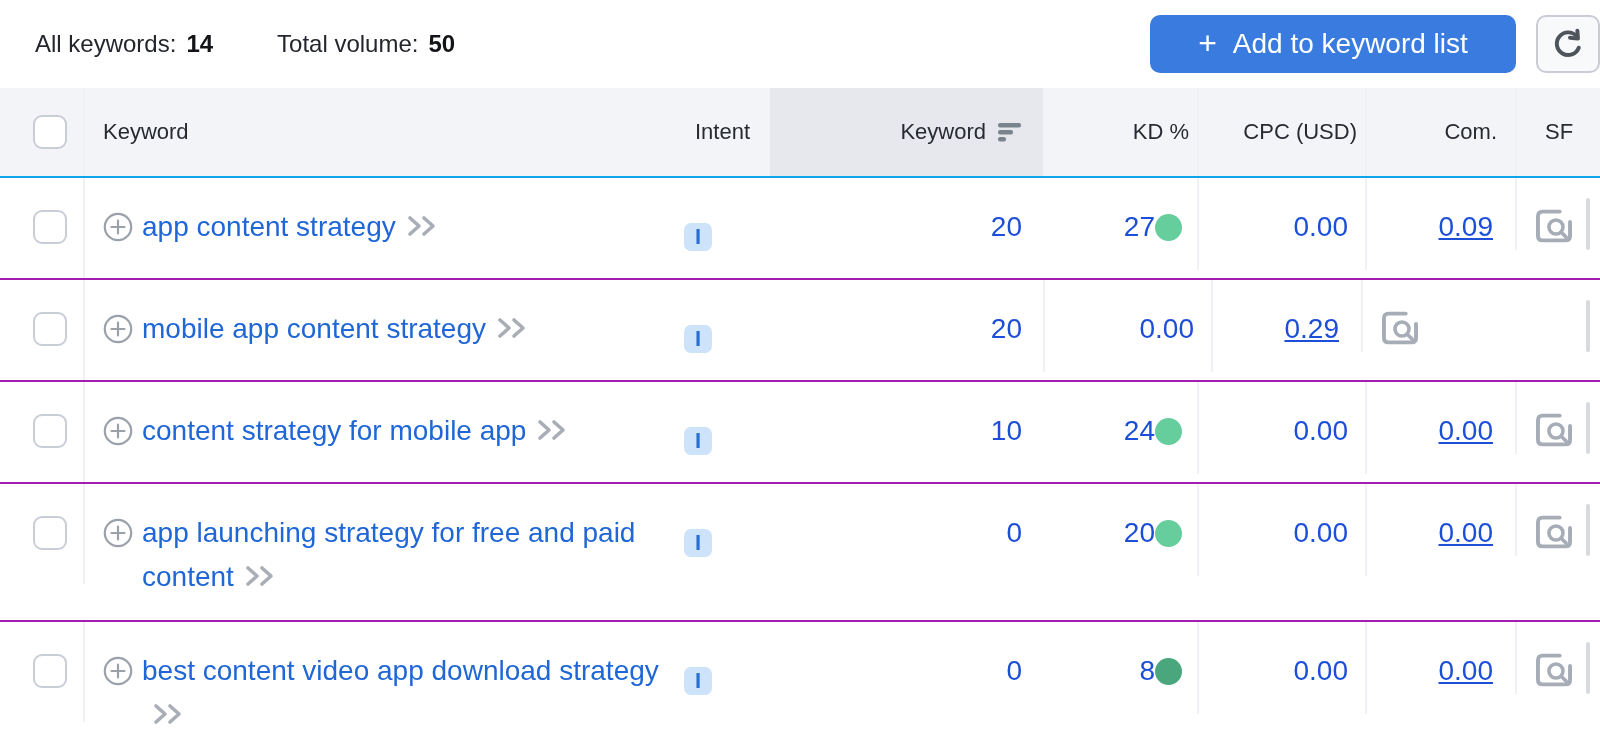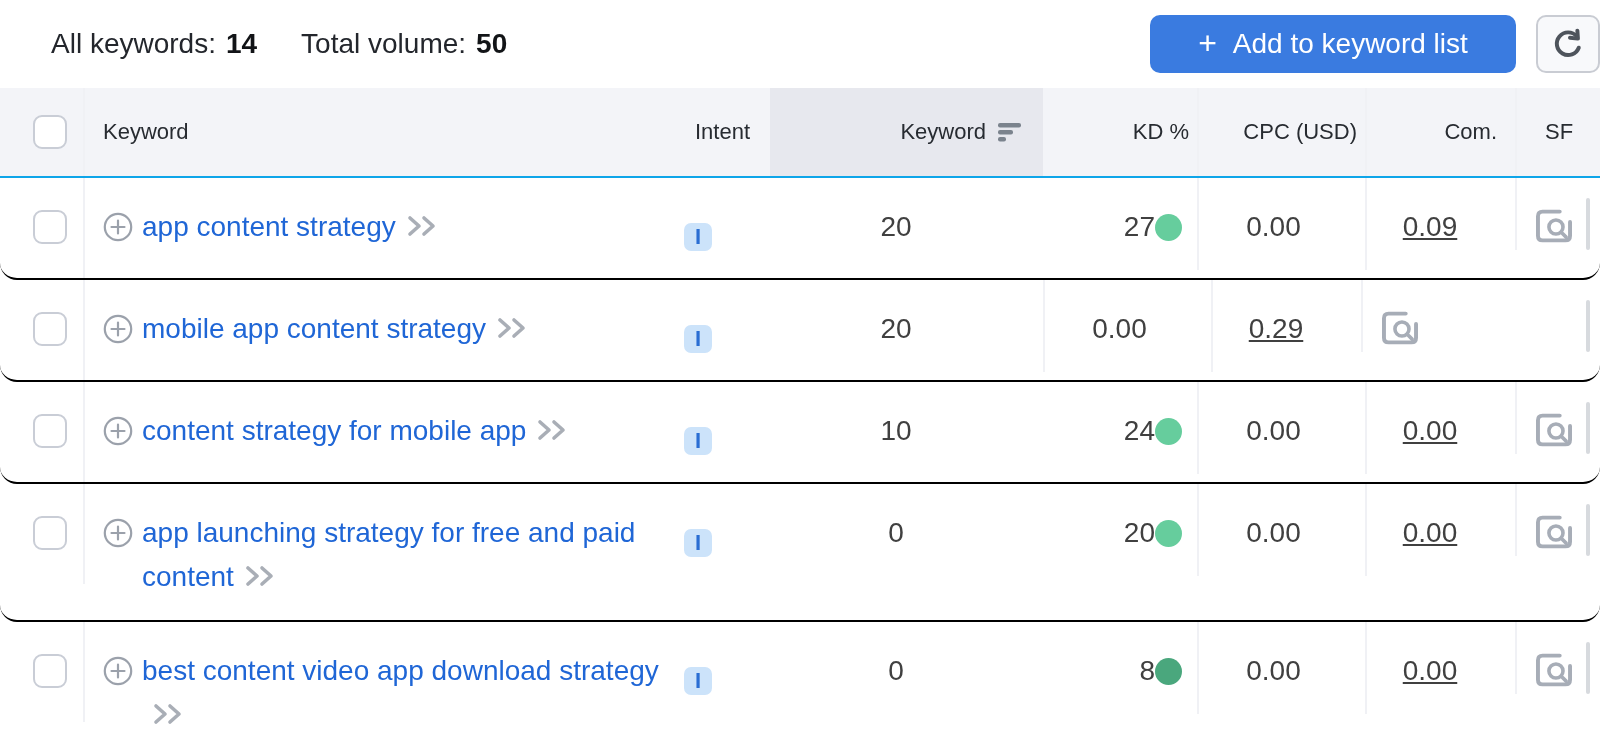--- a/index.html
+++ b/index.html
@@ -1,21 +1,21 @@
 <!DOCTYPE html>
 <html style="--accent: #3a7be0; --link: #1f66d6; --badge-bg: #cce3fa; --badge-text: #2a6ed3;"><head>
 <meta charset="utf-8">
 <style>
   * { margin:0; padding:0; box-sizing:border-box; }
   html,body { width:1600px; height:740px; overflow:hidden; background:#fff;
     font-family:"Liberation Sans", sans-serif; color:#1b1e23; }
 
   
   .topbar { height:88px; display:flex; align-items:center; padding-left:35px; background:#fff; }
-  .summary { display:flex; align-items:center; gap:44px; font-size:28px; color:#23262c;margin-left:16px; }
+  .summary { display:flex; align-items:center; gap:64px; font-size:24px; color:#23262c; }
   .sgroup { display:flex; align-items:baseline; gap:10px; white-space:nowrap; }
   .sgroup b { font-weight:700; color:#121417; }
 
   .add-btn { margin-left:auto; height:58px; min-width:366px; border:none; border-radius:10px;
     background:var(--accent,#3a7be0); color:#fff; font-size:28px; font-family:inherit;
     display:flex; align-items:center; justify-content:center; gap:16px; padding:0 36px;
     cursor:pointer; flex-shrink:0; }
   .add-btn .plus { font-size:32px; font-weight:400; line-height:1; margin-top:-3px; }
 
   .refresh-btn { margin-left:20px; width:64px; height:58px; flex-shrink:0; border-radius:10px;
@@ -40,36 +40,36 @@
   .thead .c-intent { justify-content:flex-end; padding-right:20px; }
   .thead .c-vol  { justify-content:flex-end; padding-right:20px; gap:12px; background:#e7e8ee; cursor:pointer; }
   .thead .c-kd   { justify-content:flex-end; padding-right:8px; }
   .thead .c-cpc  { justify-content:flex-end; padding-right:8px; }
   .thead .c-com  { justify-content:flex-end; padding-right:18px; }
   .thead .c-sf   { padding-left:28px; }
 
   .checkbox { display:inline-block; width:34px; height:34px; border:2px solid #c9cdd6;
     border-radius:9px; background:#fff; cursor:pointer; }
 
-  .row { display:flex; align-items:flex-start; border-bottom:2px solid #000000;
-    font-size:28px; min-height:92px; background:#fff;border-radius:17px; }
+  .row { display:flex; align-items:flex-start; border-bottom:2px solid #a21caf;
+    font-size:28px; min-height:92px; background:#fff; }
   .cell { padding-top:27px; padding-bottom:21px; line-height:44px; }
   .row .c-check { padding-top:32px; }
   .row .c-kw { display:flex; padding-left:18px; }
   .plus-circle { flex-shrink:0; margin-top:7px; cursor:pointer; }
   .kw-text { margin-left:9px; max-width:520px; }
   .kw-link { color:var(--link,#1f66d6); text-decoration:none; cursor:pointer; }
   .chev { margin-left:10px; vertical-align:-2px; cursor:pointer; }
 
   .row .c-intent { padding-left:24px; padding-top:35px; }
   .intent-badge { display:inline-block; width:28px; height:28px; border-radius:7px;
     background:var(--badge-bg,#cce3fa); color:var(--badge-text,#2a6ed3); font-weight:700;
     font-size:22px; line-height:28px; text-align:center; cursor:pointer; }
 
-  .num { text-align:center; color:#404040; }
+  .num { text-align:right; color:#1d4ed8; }
   .row .c-vol { padding-right:21px; }
   .row .c-kd { display:flex; justify-content:flex-end; padding-right:15px; }
   .kd-wrap { display:flex; align-items:center; height:44px; }
   .kd-dot { width:27px; height:27px; border-radius:50%; background:#66cd9d; }
   .row .c-cpc { padding-right:17px; }
   .row .c-com { padding-right:22px;text-decoration:underline; }
   .row .c-sf { display:flex; padding-top:0; padding-bottom:0; }
   .sf-icon { margin-top:30px; margin-left:17px; cursor:pointer; }
   .scroll-handle { margin-left:auto; margin-right:10px; margin-top:20px;
     width:4px; height:52px; border-radius:2px; background:#d7dade; cursor:pointer; }

